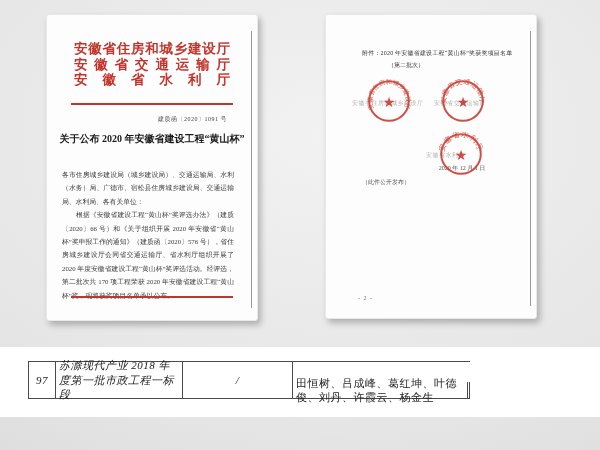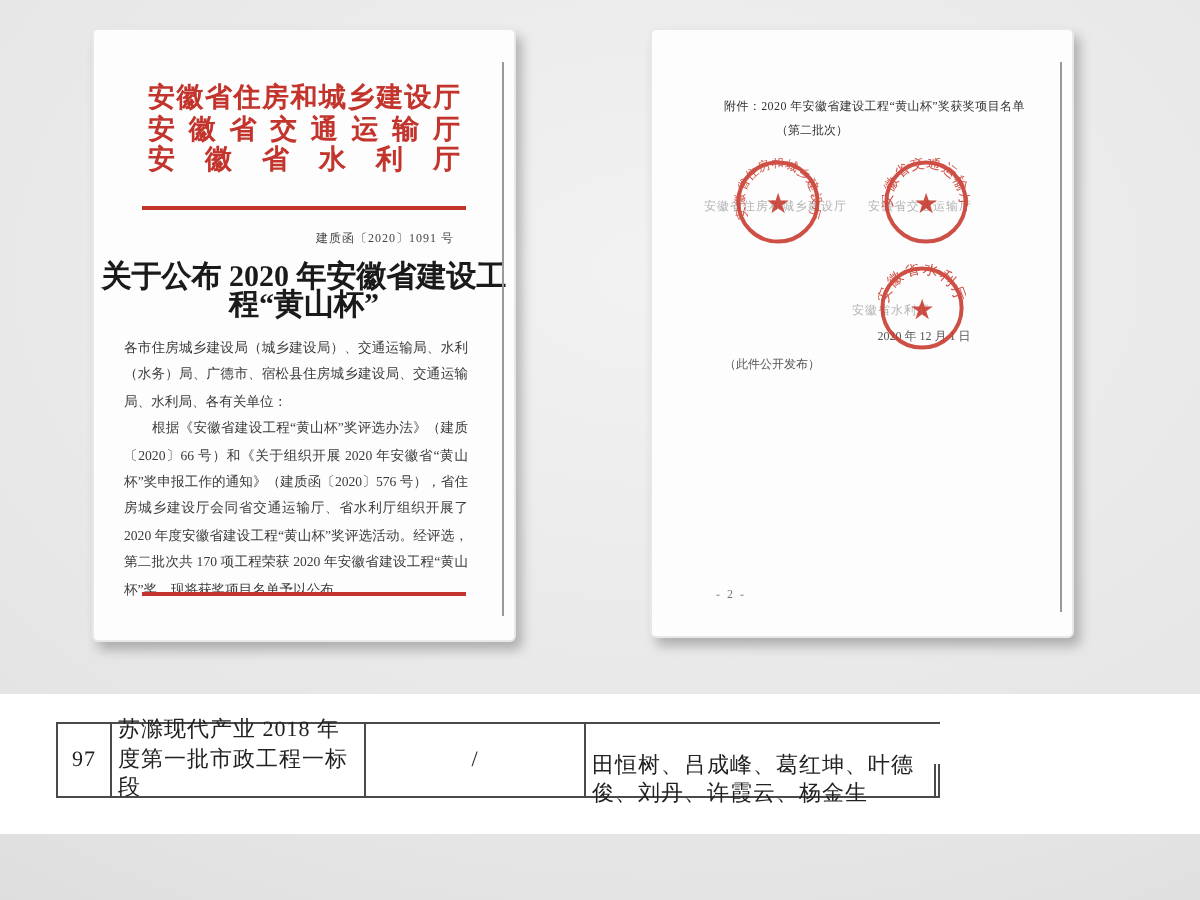--- a/index.html
+++ b/index.html
@@ -23,21 +23,21 @@
   .rh-line{
     width:156px;margin:0 auto;color:#c2342c;font-weight:700;
     font-size:13.5px;line-height:15.5px;
     text-align:justify;text-align-last:justify;white-space:nowrap;
   }
   .red-rule{position:absolute;left:24px;width:162px;height:2px;background:#c2342c;}
   .rule-top{top:88px;}
   .rule-bottom{top:281px;}
   .doc-no{position:absolute;top:100px;right:30px;font-size:6px;color:#444;letter-spacing:0.5px;}
   .doc-title{position:absolute;top:117px;left:0;right:0;text-align:center;
-    font-size:15px;font-weight:700;line-height:14px;color:#1a1a1a;}
+    font-size:10px;font-weight:700;line-height:14px;color:#1a1a1a;}
   .doc-body{position:absolute;top:153px;left:15px;right:23px;}
   .doc-body p{margin:0;font-size:6.8px;line-height:13.4px;text-align:justify;color:#3a3a3a;}
   .doc-body p.indent{text-indent:14px;}
   
   .attach-1{position:absolute;top:34px;left:36px;font-size:6px;color:#333;letter-spacing:0.2px;}
   .attach-2{position:absolute;top:46px;left:62px;font-size:6px;color:#333;}
   .sig{position:absolute;font-size:6px;color:#b3b3b3;letter-spacing:0.5px;z-index:1;}
   .sig1{top:84px;left:26px;}
   .sig2{top:84px;left:108px;}
   .sig3{top:136px;left:100px;}
@@ -54,23 +54,23 @@
   .band{position:absolute;top:347px;left:0;width:600px;height:70px;background:#fff;}
   .award-table{
     position:absolute;top:14px;left:28px;height:38px;display:flex;
     border:1px solid #4a4a4a;border-right:none;box-sizing:border-box;background:#fff;
   }
   .cell{
     box-sizing:border-box;border-right:1px solid #4a4a4a;
     font-size:11px;line-height:14.5px;letter-spacing:0.5px;color:#222;
     padding:2px 3px;display:flex;align-items:center;
   }
-  .cell.center{justify-content:center;}
+  .cell.center{justify-content:center;font-style:italic;}
   .c1{width:27px;}
-  .c2{width:127px;}
+  .c2{width:127px;font-style:italic;}
   .c3{width:118px;}
   .c4{width:110px;}
   .c5{width:177px;border-right:3px double #4a4a4a;margin-top:20px;}
 </style>
 </head>
 <body>
 
 <div class="canvas">
 
   <div class="page page1">

